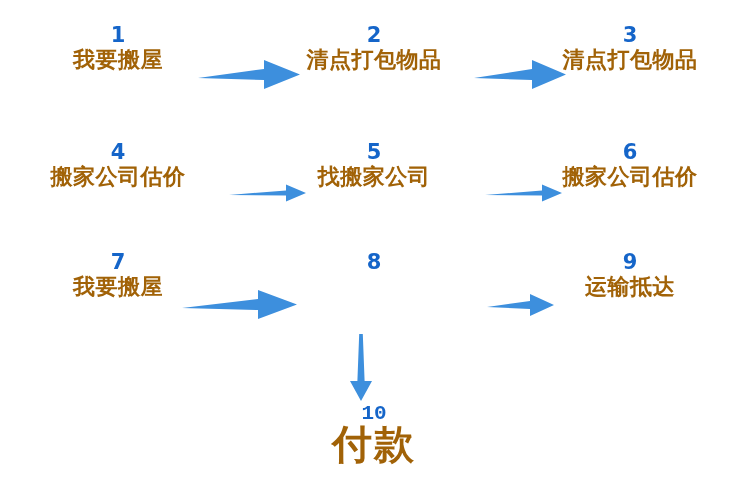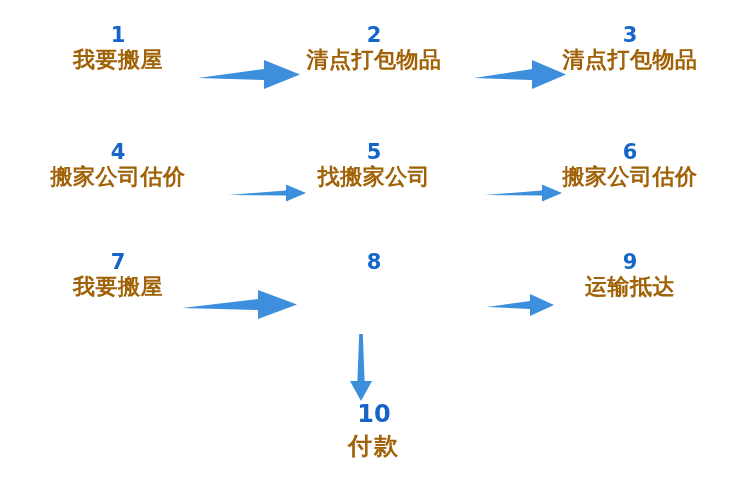--- a/index.html
+++ b/index.html
@@ -40,25 +40,26 @@
     font-family: Liberation Mono, monospace;
     font-weight: bold;
     font-size: 22px;
     line-height: 32px;
     color: #a16207;
     letter-spacing: 0.5px;
   }
 
   
   .step-final .step-number {
-    font-size: 24px;
+    font-size: 21px;
     line-height: 24px;
+    font-family: Liberation Mono, monospace;
   }
   .step-final .step-label {
-    font-size: 24px;
+    font-size: 40px;
     line-height: 44px;
     letter-spacing: 2px;
   }
 
   
   .arrow {
     position: absolute;
     display: block;
   }
   .arrow svg { display: block; overflow: visible; }

